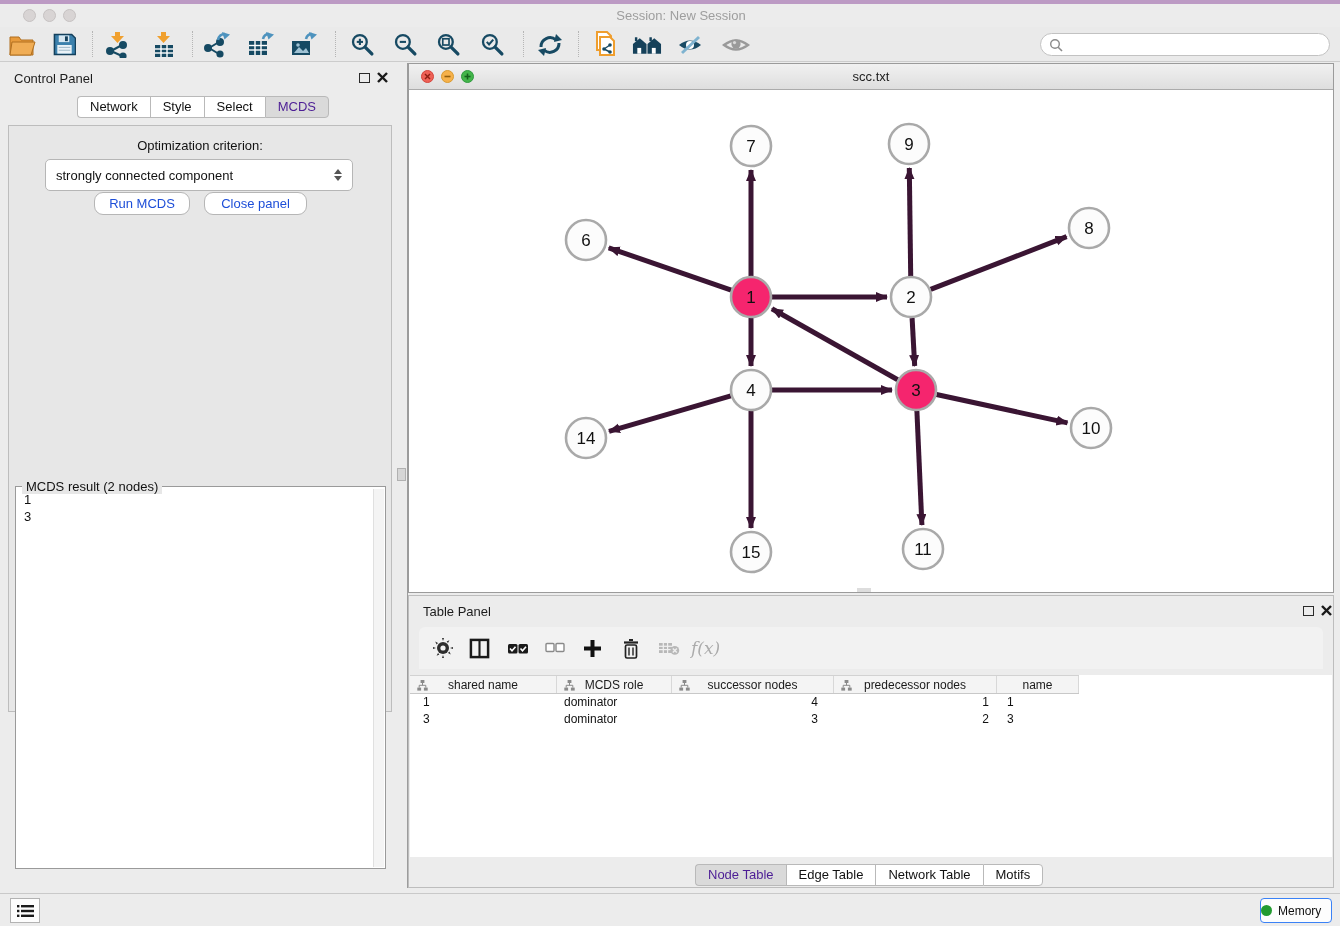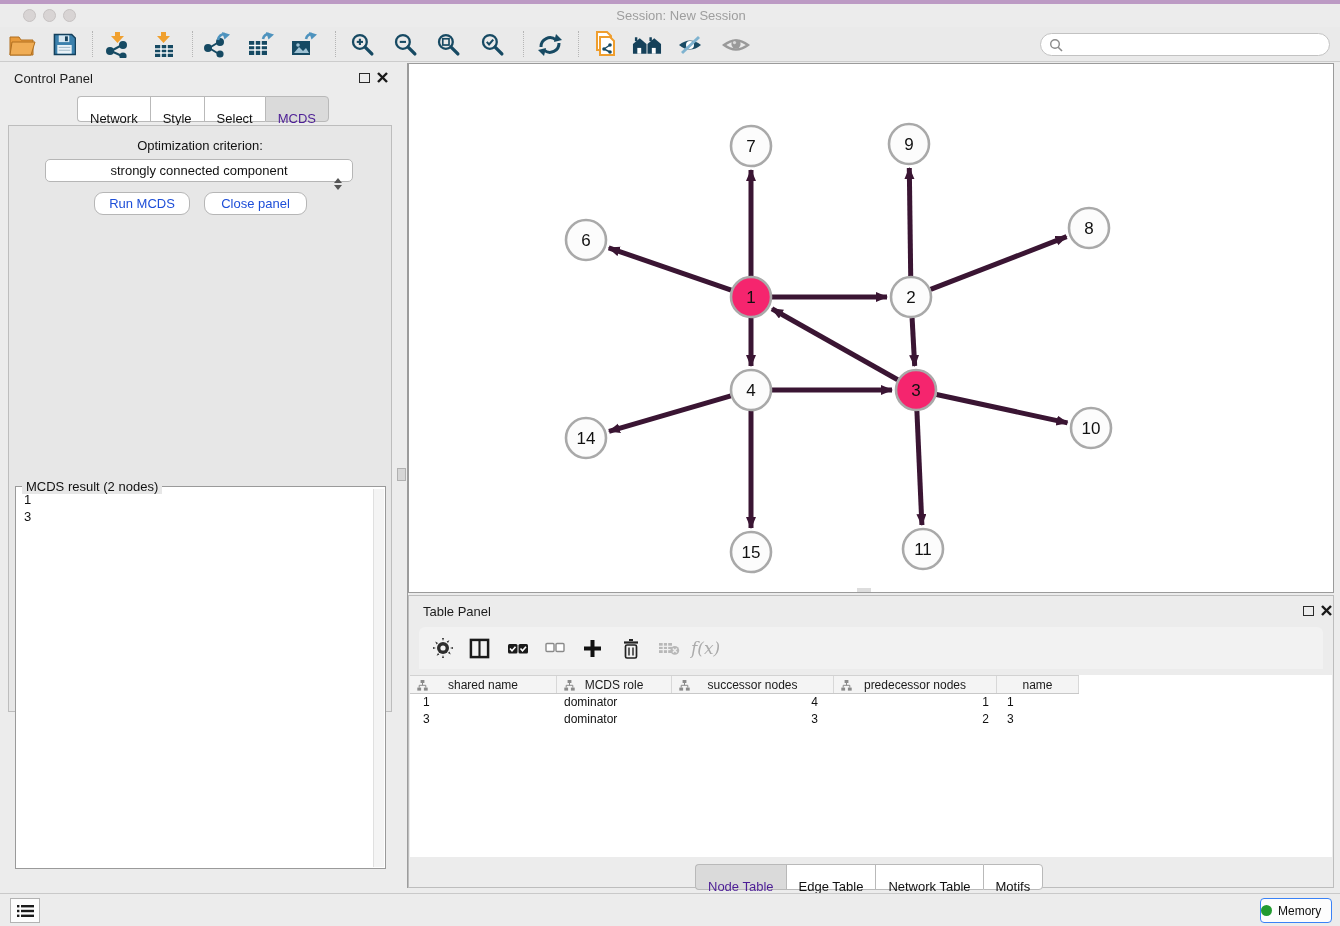--- a/index.html
+++ b/index.html
@@ -21,28 +21,28 @@
   #toolbar-search input { border:none; outline:none; flex:1; font-size:12px; font-family:"Liberation Sans",sans-serif; background:transparent; margin-left:5px; }
 
   
   #control-panel { left:0; top:63px; width:396px; height:825px; background:#ececec; }
   .panel-header { height:32px; position:relative; }
   .panel-header .ph-title { position:absolute; left:14px; top:8px; font-size:13px; color:#1c1c1c; }
   .win-float { position:absolute; width:11px; height:10px; border:1.6px solid #2a2a2a; top:10px; }
   .win-close { position:absolute; top:9px; }
 
   .seg-row { position:absolute; display:flex; }
-  .seg-btn { height:22px; line-height:20px; text-align:center; font-size:13px; color:#111; background:#ffffff; border:1px solid #b9b9b9; border-right:none; padding:12px 12px; }
+  .seg-btn { height:22px; line-height:20px; text-align:center; font-size:13px; color:#111; background:#ffffff; border:1px solid #b9b9b9; border-right:none; padding:0 12px; }
   .seg-btn:first-child { border-radius:4px 0 0 4px; }
   .seg-btn:last-child { border-radius:0 4px 4px 0; border-right:1px solid #b9b9b9; }
   .seg-btn.seg-active { background:#dadada; color:#4c1d95; }
 
   #cp-content { left:8px; top:62px; width:384px; height:587px; background:#e7e7e7; border:1px solid #bdbdbd; }
   #opt-label { left:0; top:12px; width:100%; text-align:center; font-size:13px; color:#111; }
-  #criterion-select { left:36px; top:33px; width:308px; height:23px; background:#ffffff; border:1px solid #b6b6b6; border-radius:5px; display:flex; align-items:center; padding:3px 10px; font-size:13px; color:#111;flex-direction:column; }
+  #criterion-select { left:36px; top:33px; width:308px; height:23px; background:#ffffff; border:1px solid #b6b6b6; border-radius:5px; display:flex; align-items:center; padding:15px 10px; font-size:13px; color:#111; }
   #criterion-select .stepper { margin-left:auto; display:flex; flex-direction:column; gap:2px; align-items:center; }
   .tri-up { width:0; height:0; border-left:4px solid transparent; border-right:4px solid transparent; border-bottom:5px solid #555; }
   .tri-down { width:0; height:0; border-left:4px solid transparent; border-right:4px solid transparent; border-top:5px solid #555; }
   .mac-btn { height:23px; background:#ffffff; border:1px solid #b6b6b6; border-radius:9px; font-size:13px; color:#1d4ed8; text-align:center; line-height:21px; }
   #run-mcds { left:85px; top:66px; width:96px; }
   #close-panel { left:195px; top:66px; width:103px; }
 
   #mcds-fieldset { left:6px; top:360px; width:371px; height:383px; border:1px solid #9a9a9a; background:#ffffff; }
   #mcds-legend { position:absolute; left:6px; top:-8px; background:#e7e7e7; padding:0 4px; font-size:13px; color:#111; }
   #mcds-list { position:absolute; left:0; top:4px; width:358px; height:374px; overflow:hidden; }
@@ -305,20 +305,40 @@
     </div>
   </div>
 </div>
 
 <div id="v-divider" class="abs">
   <div class="line"></div>
   <div id="divider-knob"></div>
 </div>
 
 <div id="network-window" class="abs">
+  <div id="net-titlebar">
+    <div class="tl" id="tl-close">
+      <svg width="7" height="7" viewBox="0 0 7 7">
+          <line x1="1" y1="1" x2="6" y2="6" stroke="#8e1e12" stroke-width="1.4"></line>
+          <line x1="6" y1="1" x2="1" y2="6" stroke="#8e1e12" stroke-width="1.4"></line>
+        </svg>
+    </div>
+    <div class="tl" id="tl-min">
+      <svg width="7" height="7" viewBox="0 0 7 7">
+          <line x1="0.5" y1="3.5" x2="6.5" y2="3.5" stroke="#935f0d" stroke-width="1.6"></line>
+        </svg>
+    </div>
+    <div class="tl" id="tl-zoom">
+      <svg width="7" height="7" viewBox="0 0 7 7">
+          <line x1="0.5" y1="3.5" x2="6.5" y2="3.5" stroke="#14611c" stroke-width="1.6"></line>
+          <line x1="3.5" y1="0.5" x2="3.5" y2="6.5" stroke="#14611c" stroke-width="1.6"></line>
+        </svg>
+    </div>
+    <div class="title">scc.txt</div>
+  </div>
   <div id="network-canvas">
     <svg width="924" height="502" viewBox="0 0 924 502">
       <defs>
         <marker id="arrowhead" markerUnits="userSpaceOnUse" markerWidth="14" markerHeight="12" refX="11" refY="5" orient="auto">
           <path id="arrowpath" d="M0,0 L12,5 L0,10 z" fill="#3a1533"></path>
         </marker>
       </defs>
     <line x1="342.0" y1="186.0" x2="342.0" y2="80.0" stroke="#3a1533" stroke-width="5" marker-end="url(#arrowhead)"></line>
         <line x1="322.2" y1="200.1" x2="199.7" y2="157.8" stroke="#3a1533" stroke-width="5" marker-end="url(#arrowhead)"></line>
         <line x1="363.0" y1="207.0" x2="478.0" y2="207.0" stroke="#3a1533" stroke-width="5" marker-end="url(#arrowhead)"></line>

